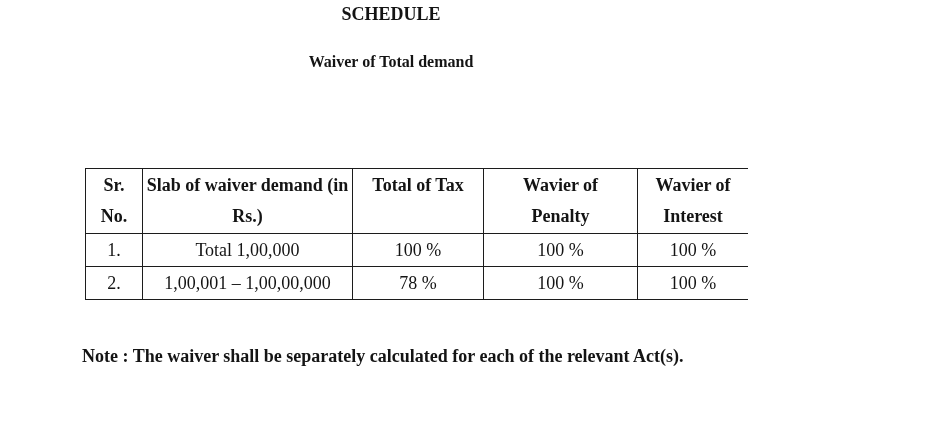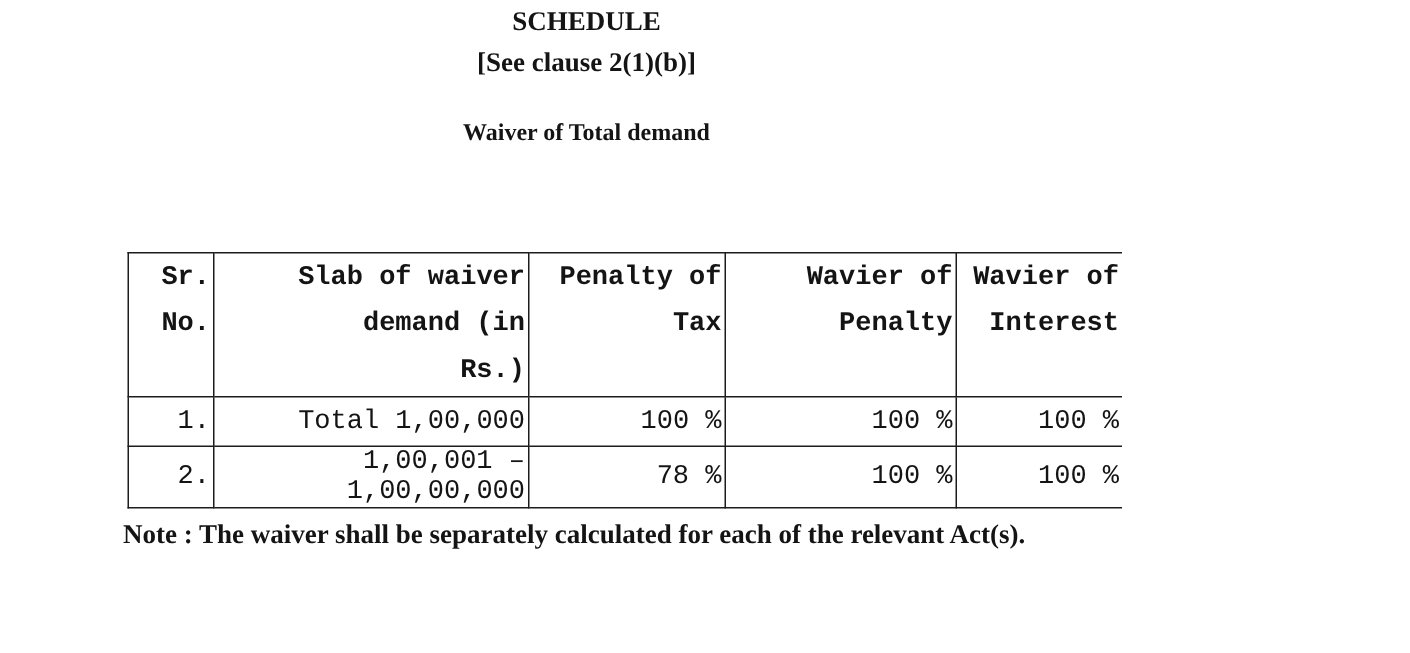--- a/index.html
+++ b/index.html
@@ -49,24 +49,23 @@
     position: absolute;
     top: 168px;
     left: 85px;
     width: 663px;
     border-collapse: collapse;
     table-layout: fixed;
   }
   table.waiver th,
   table.waiver td {
     border: 1.5px solid #1c1c1c;
-    text-align: right;
+    text-align: center;
     font-size: 18px;
     overflow: hidden;
-    font-family: Liberation Mono, monospace;
   }
   table.waiver th {
     font-weight: bold;
     vertical-align: top;
     line-height: 31px;
     white-space: pre-line;
     padding: 1px 2px;
     height: 62px;
   }
   table.waiver td {
@@ -85,39 +84,38 @@
     white-space: nowrap;
   }
 </style>
 </head>
 <body>
 
 <div class="page">
 
   <div class="heading-block">
     <div class="doc-title">SCHEDULE</div>
-    <div class="doc-subtitle">[See clause 2(1)(b)]</div>
     <div class="section-title">Waiver of Total demand</div>
   </div>
 
   <table class="waiver">
     <colgroup>
       <col style="width:57px">
       <col style="width:210px">
       <col style="width:131px">
       <col style="width:154px">
       <col style="width:111px">
     </colgroup>
     <thead>
       <tr>
         <th>Sr.
 No.</th>
         <th>Slab of waiver demand (in
 Rs.)</th>
-        <th>Penalty of Tax</th>
+        <th>Total of Tax</th>
         <th>Wavier of
 Penalty</th>
         <th>Wavier of
 Interest</th>
       </tr>
     </thead>
     <tbody>
       <tr>
         <td>1.</td>
         <td>Total 1,00,000</td>

